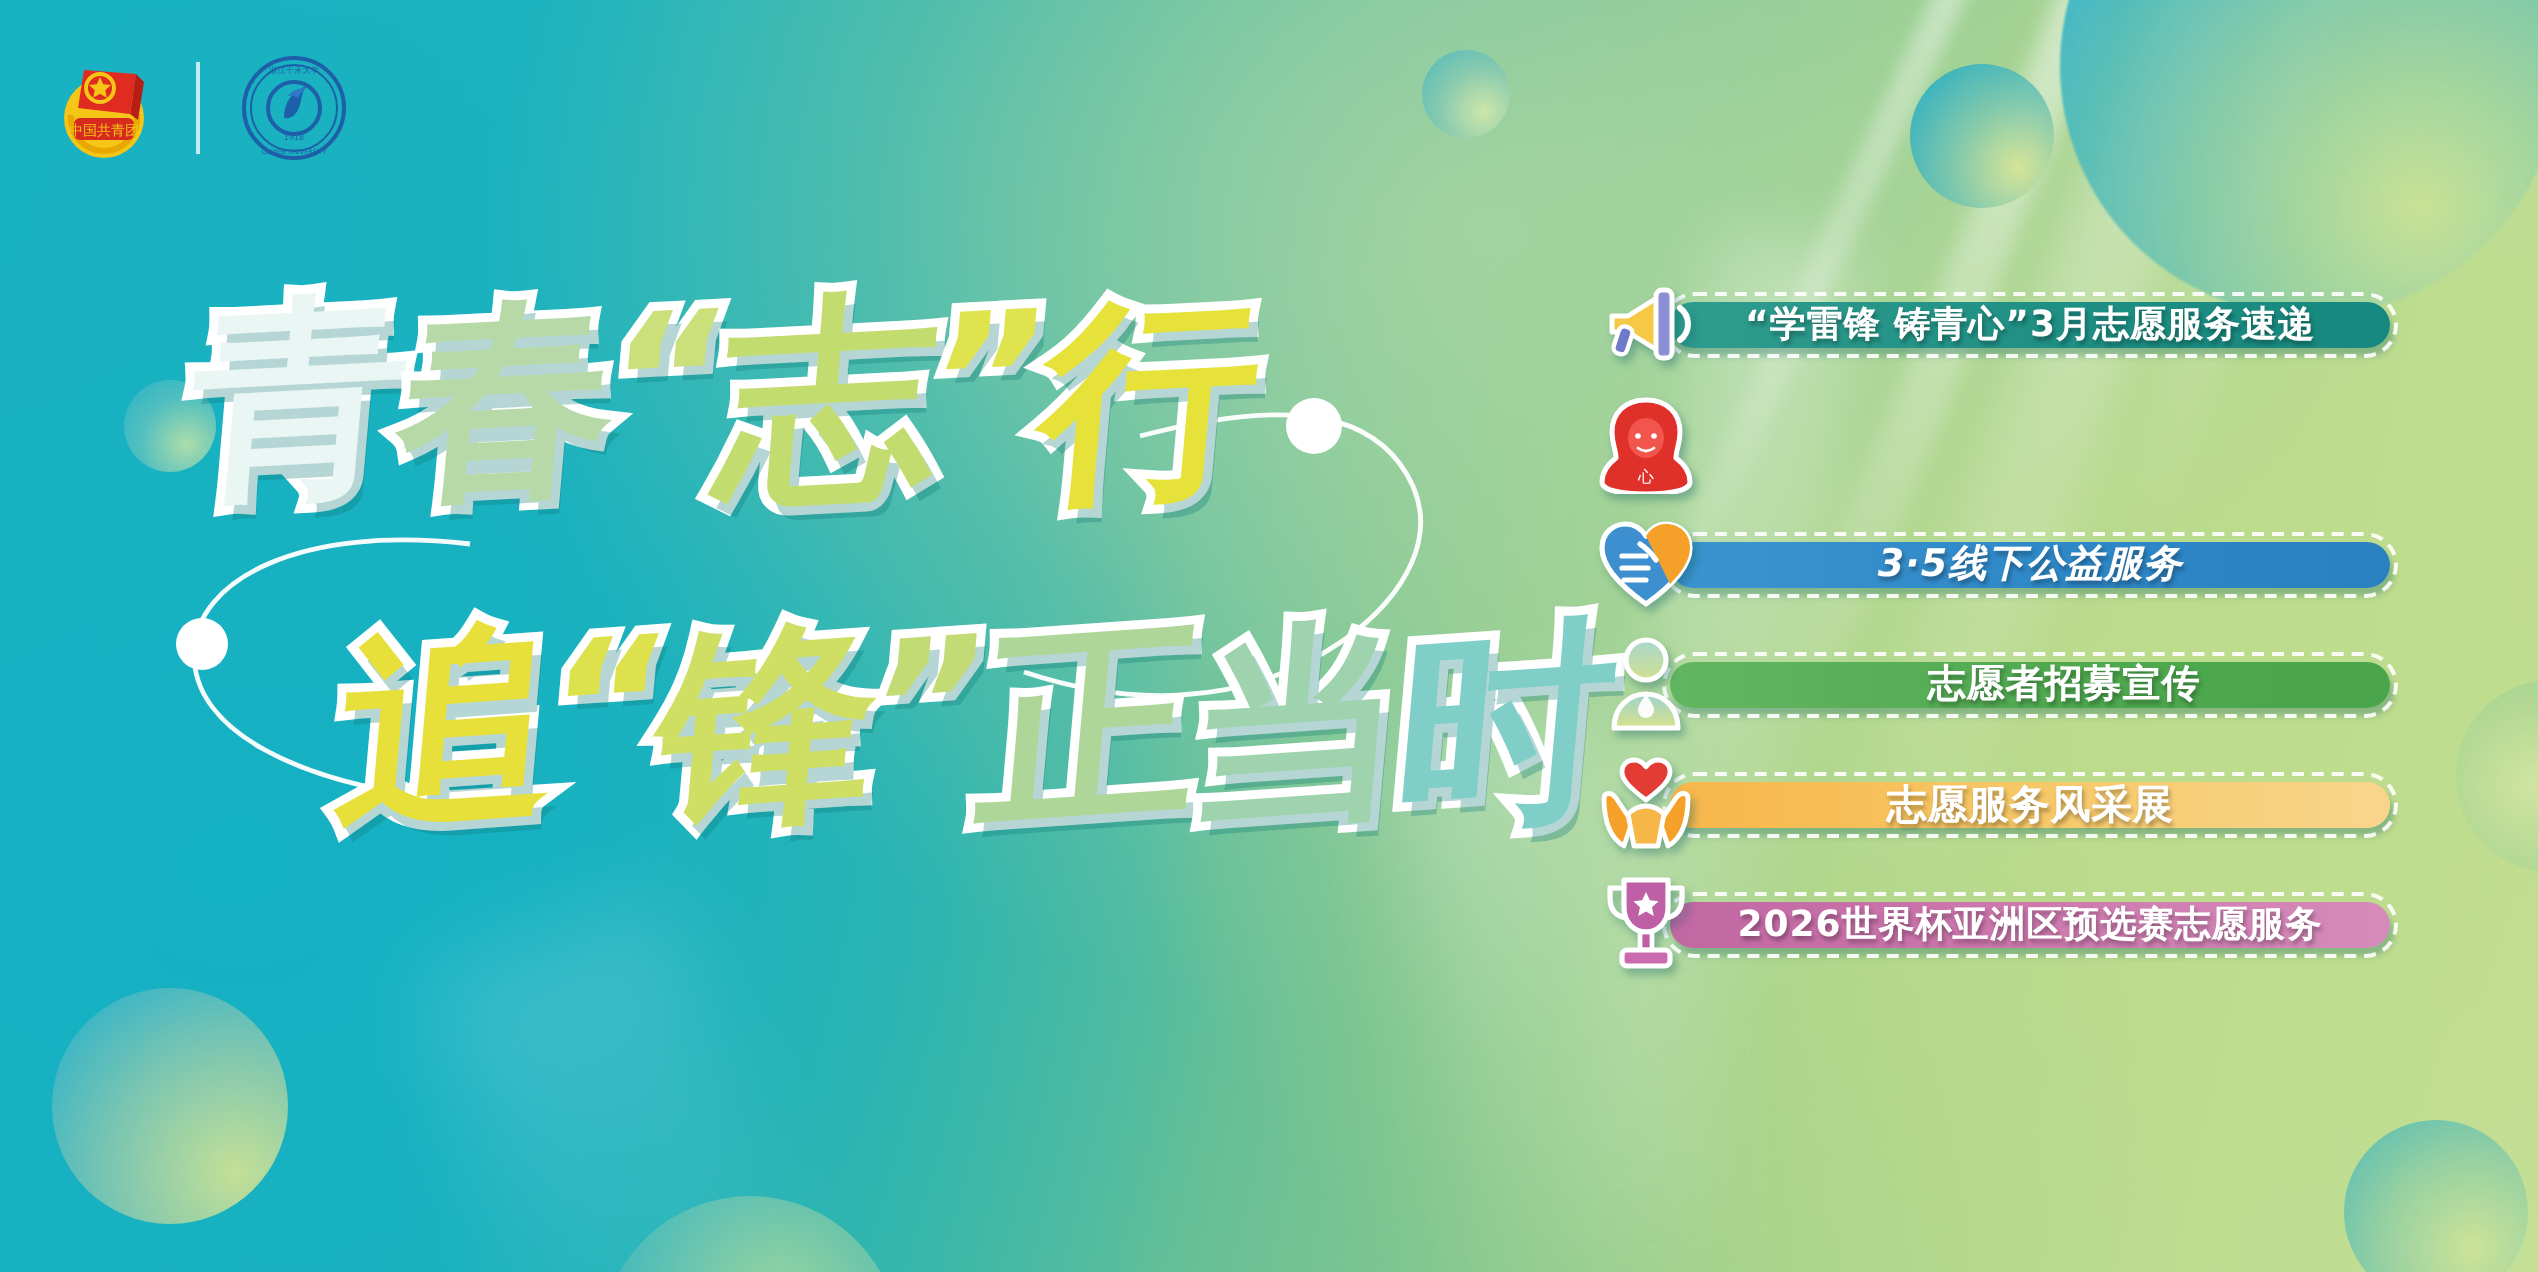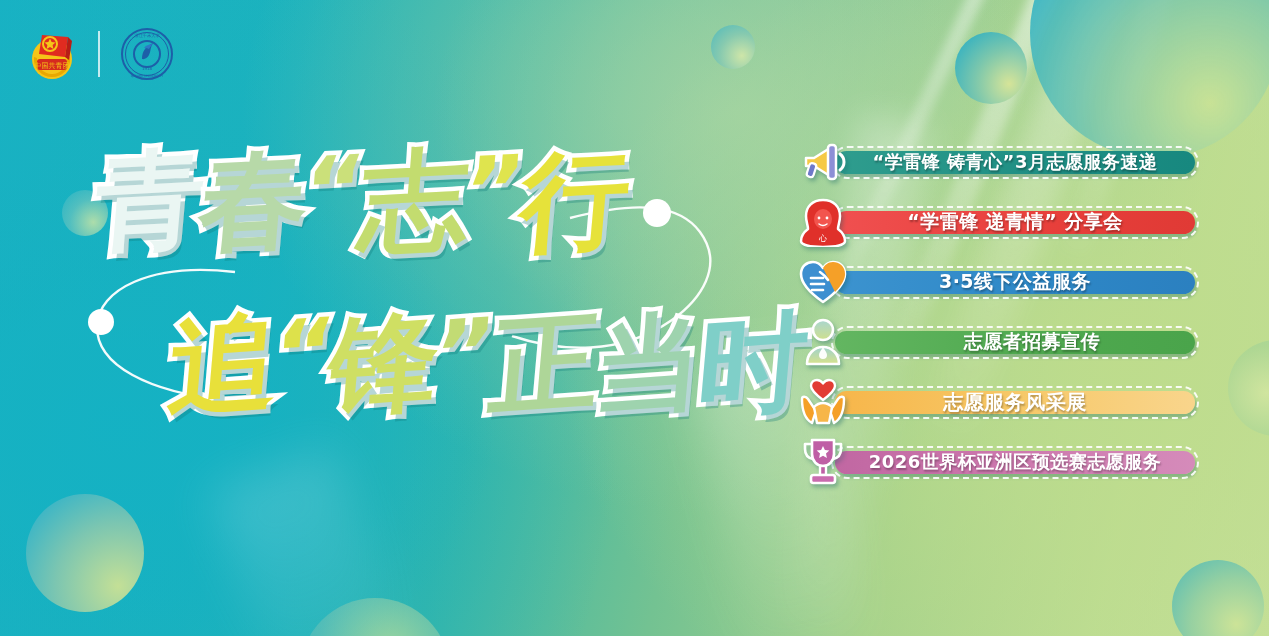--- a/index.html
+++ b/index.html
@@ -128,21 +128,21 @@
     border:2px dashed rgba(255,255,255,0.9); pointer-events:none;
   }
   .pill-label{
     position:relative; z-index:2; white-space:nowrap;
     font-family:"DejaVu Sans","Liberation Sans",sans-serif;
     font-weight:700; font-size:19px; color:#ffffff; letter-spacing:0.5px;
     text-shadow:1px 2px 2px rgba(0,0,0,0.30);
   }
   .pill-0{ background:linear-gradient(90deg,#2f9d8e 0%, #1f8f84 55%, #17887f 100%); }
   .pill-1{ background:linear-gradient(90deg,#f05050 0%, #e8403c 55%, #e03a35 100%); }
-  .pill-2{ background:linear-gradient(90deg,#3c93cf 0%, #2e88c7 55%, #2b80c0 100%); }
+  .pill-2{ background:linear-gradient(90deg,#3c93cf 0%, #2e88c7 55%, #2b80c0 100%);font-style:italic; }
   .pill-3{ background:linear-gradient(90deg,#63b661 0%, #4fa94f 55%, #4aa44b 100%);padding-left:34px; }
   .pill-4{ background:linear-gradient(90deg,#f7b64a 0%, #f6c766 48%, #f9d58c 100%);border-radius:12px; }
   .pill-5{ background:linear-gradient(90deg,#c167a2 0%, #cd79ae 50%, #d58bba 100%); }
   .pill-4 .pill-label{ font-size:20px; }
   .pill-5 .pill-label{ font-size:18px;text-align:right; }
   .pill-0 .pill-label{ font-size:18px; }
 </style>
 </head>
 <body>
 
@@ -231,23 +231,20 @@
     <div class="pill-row">
       <div class="pill-icon">
         <svg width="48" height="50" viewBox="0 0 48 50">
           <path d="M24 3 c11 0 17 7 17 16 c0 6 -2 9 -2 13 c4 3 7 7 7 12 c0 4 -9 6 -22 6 c-13 0 -22 -2 -22 -6 c0 -5 3 -9 7 -12 c0 -4 -2 -7 -2 -13 c0 -9 6 -16 17 -16 z" fill="#e0302a" stroke="#ffffff" stroke-width="2.5" stroke-linejoin="round"></path>
           <ellipse cx="24" cy="22" rx="9" ry="10" fill="#f2554e"></ellipse>
           <circle cx="20" cy="21" r="1.4" fill="#ffffff"></circle>
           <circle cx="28" cy="21" r="1.4" fill="#ffffff"></circle>
           <path d="M20 27 q4 3 8 0" fill="none" stroke="#ffffff" stroke-width="1.4" stroke-linecap="round"></path>
           <text x="24" y="44" font-size="8" fill="#ffffff" text-anchor="middle" font-family="'DejaVu Sans',sans-serif">心</text>
         </svg>
-      </div>
-      <div class="pill pill-1">
-        <span class="pill-label">“学雷锋 递青情” 分享会</span>
       </div>
     </div>
 
     <div class="pill-row">
       <div class="pill-icon">
         <svg width="50" height="48" viewBox="0 0 50 48">
           <path d="M25 44 C 8 32 3 23 3 16 C 3 8 9 4 15 4 c5 0 8 3 10 6 c2 -3 5 -6 10 -6 c6 0 12 4 12 12 c0 7 -5 16 -22 28 z" fill="#3d8fd0" stroke="#ffffff" stroke-width="2.6" stroke-linejoin="round"></path>
           <path d="M25 10 c2 -3 5 -6 10 -6 c6 0 12 4 12 12 c0 5 -3 11 -10 18 z" fill="#f5a028"></path>
           <g stroke="#ffffff" stroke-width="2.6" stroke-linecap="round">
             <path d="M13 20 h12"></path>

